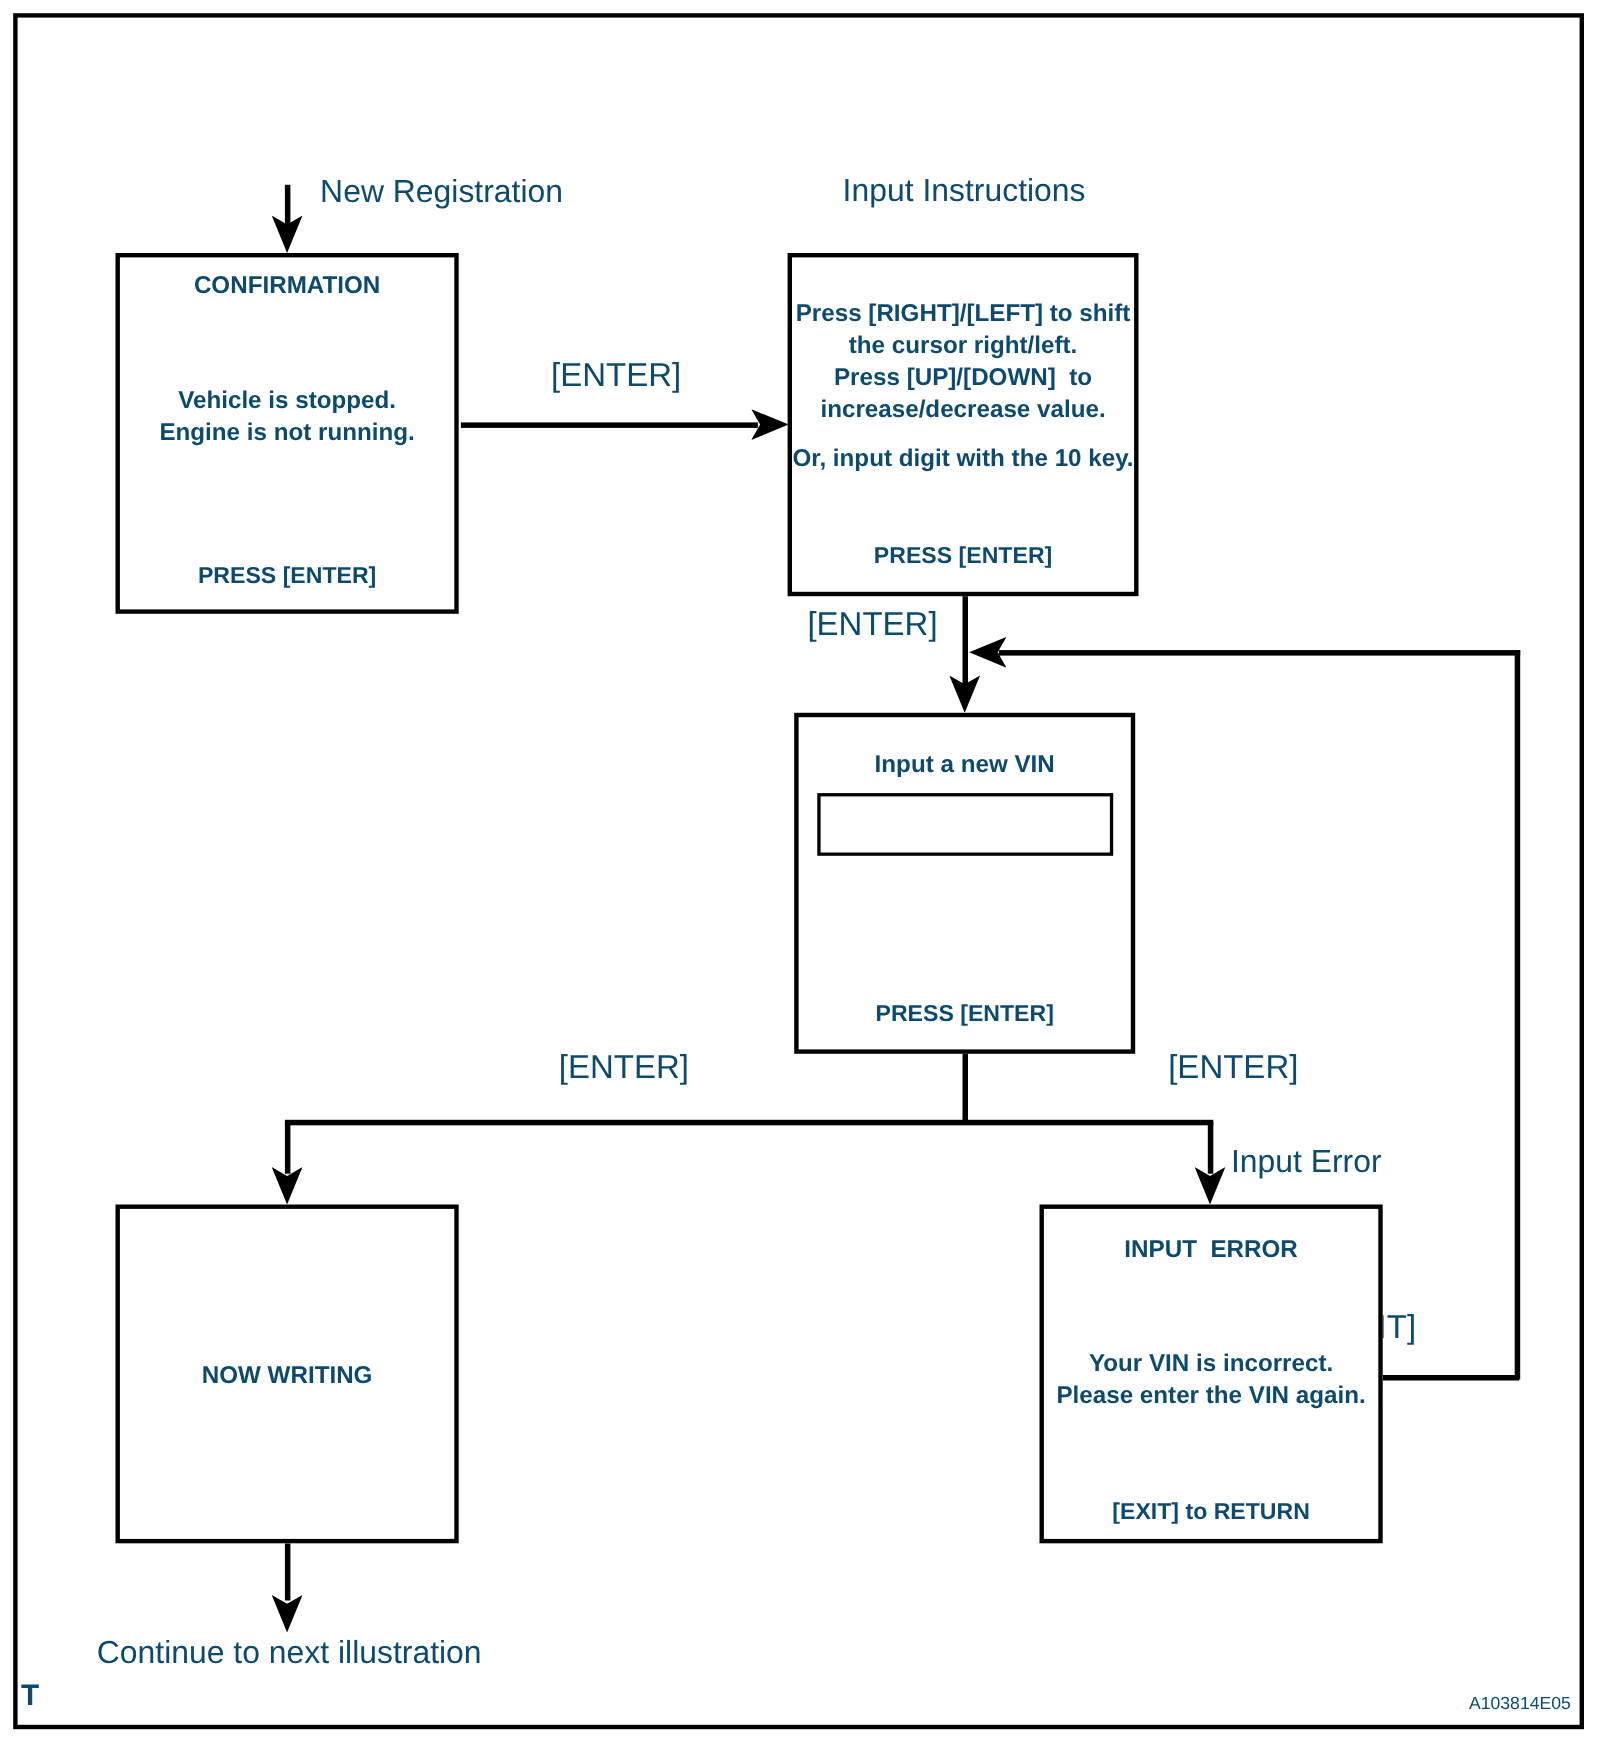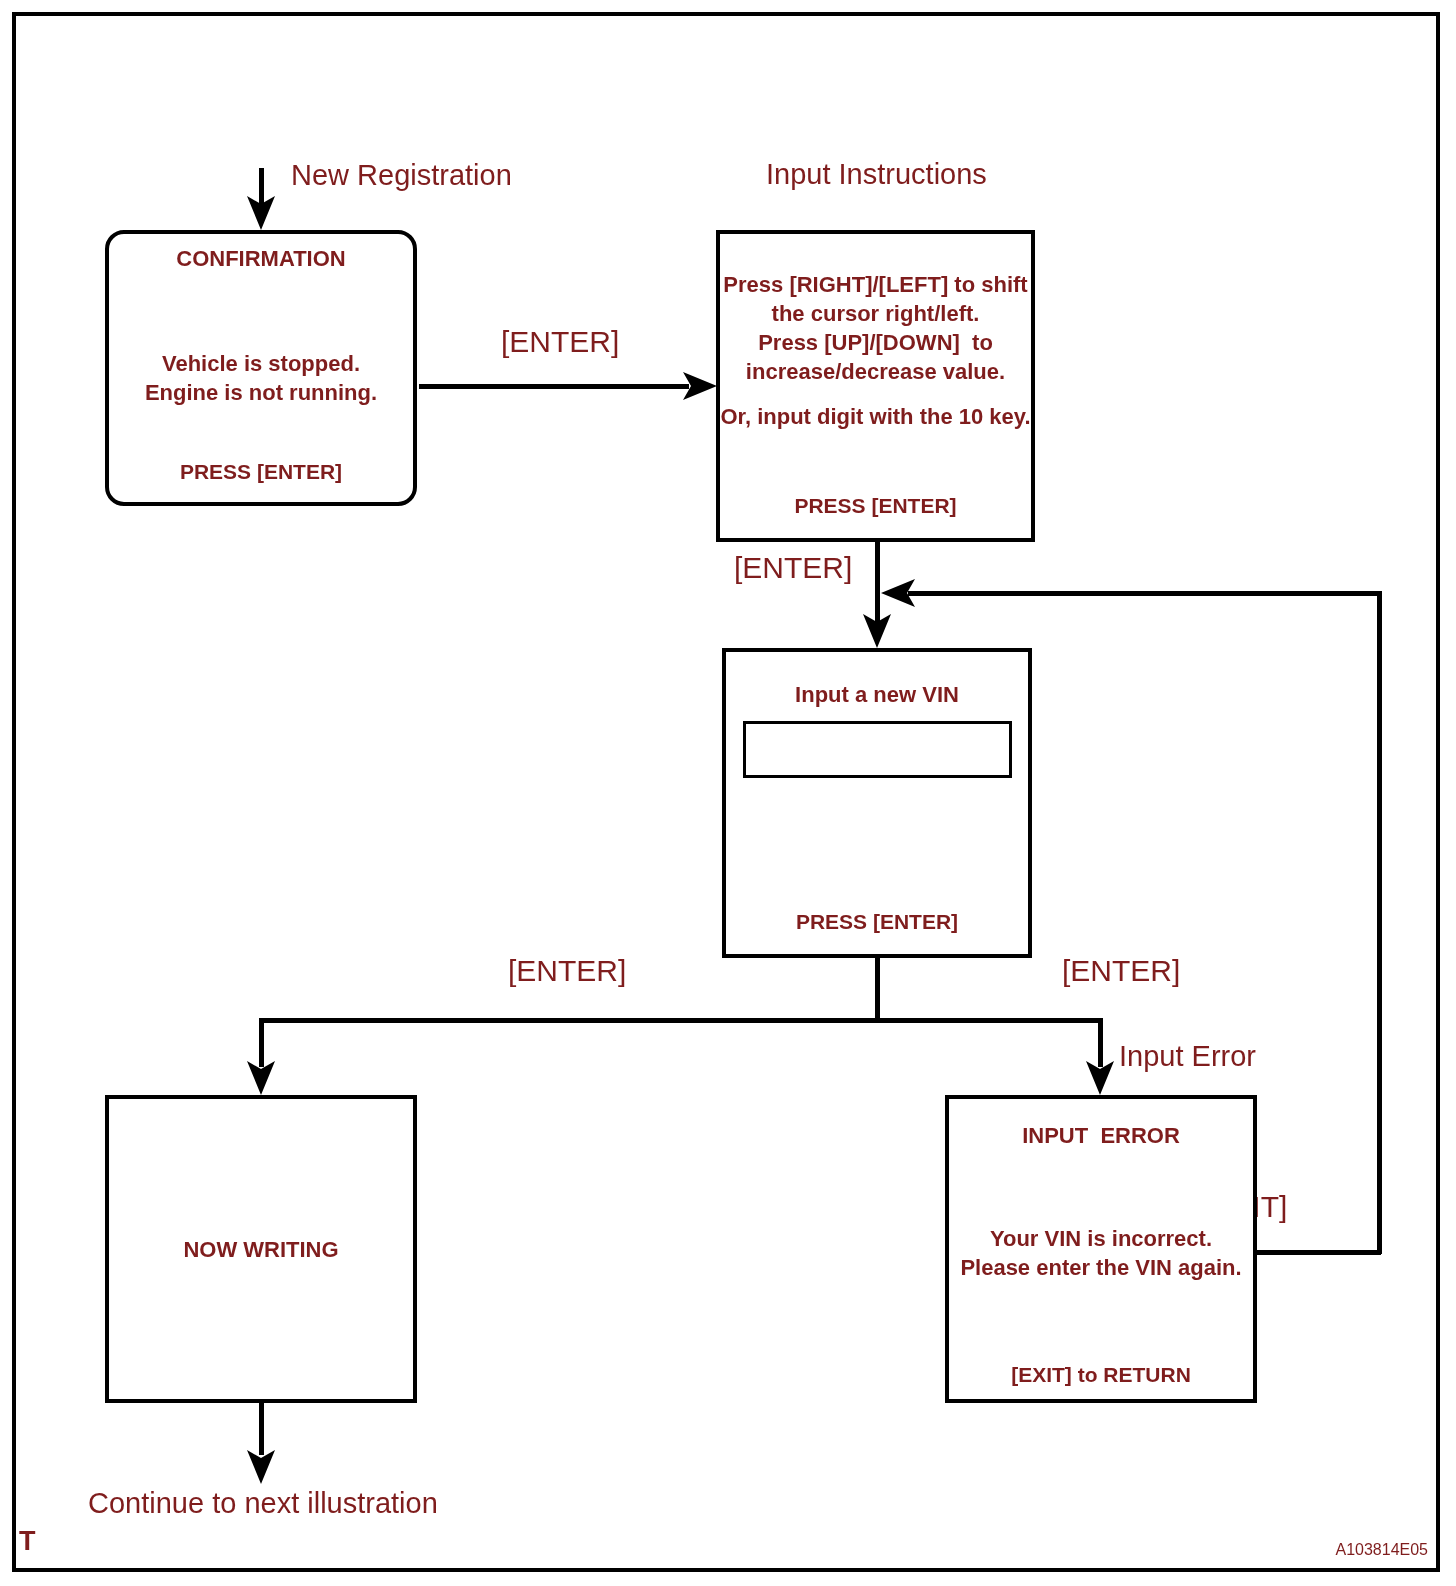--- a/index.html
+++ b/index.html
@@ -1,24 +1,24 @@
 <!DOCTYPE html>
 <html><head>
 <meta charset="utf-8">
 <style>
   html,body{margin:0;padding:0;background:#fff;}
   .page{position:relative;width:1456px;height:1586px;background:#fff;overflow:hidden;
-        font-family:"Liberation Sans",sans-serif;color:#7f1d1d;}
+        font-family:"Liberation Sans",sans-serif;color:#0c4a6e;}
   .frame{position:absolute;left:12px;top:12px;width:1428px;height:1560px;
          border:4px solid #000;box-sizing:border-box;}
 
   
   .box{position:absolute;border:4px solid #000;box-sizing:border-box;background:#fff;
        text-align:center;font-weight:bold;font-size:22px;}
-  .box-confirmation{left:105px;top:230px;width:312px;height:276px;border-radius:19px;}
+  .box-confirmation{left:105px;top:230px;width:312px;height:328px;}
   .box-setvin{left:716px;top:230px;width:319px;height:312px;}
   .box-inputvin{left:722px;top:648px;width:310px;height:310px;}
   .box-writing{left:105px;top:1095px;width:312px;height:308px;display:flex;
                align-items:center;justify-content:center;}
   .box-error{left:945px;top:1095px;width:312px;height:308px;}
   .tline{line-height:29px;white-space:pre;}
   .box-footer{position:absolute;left:0;right:0;text-align:center;
               font-weight:bold;font-size:21px;white-space:pre;}
   .b1-title{margin-top:10px;}
   .b1-body{margin-top:76px;}

